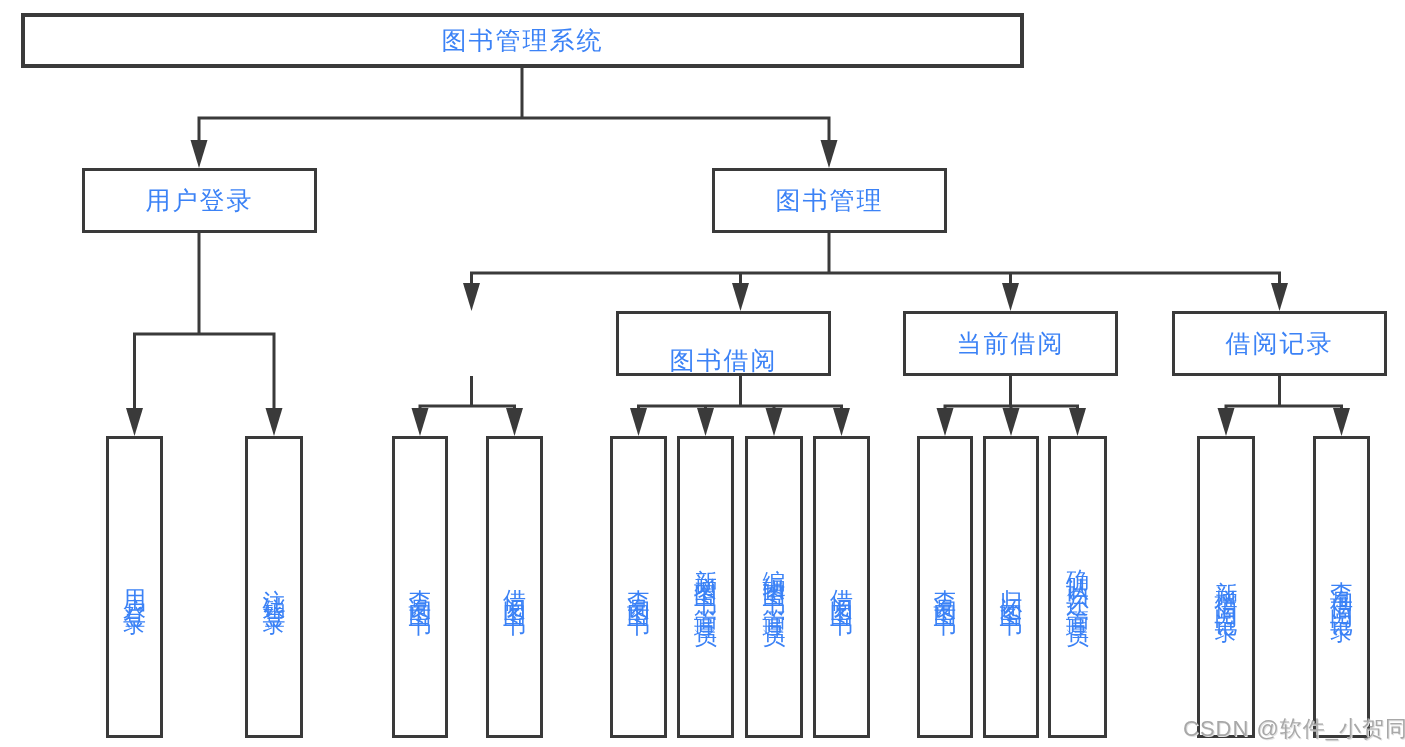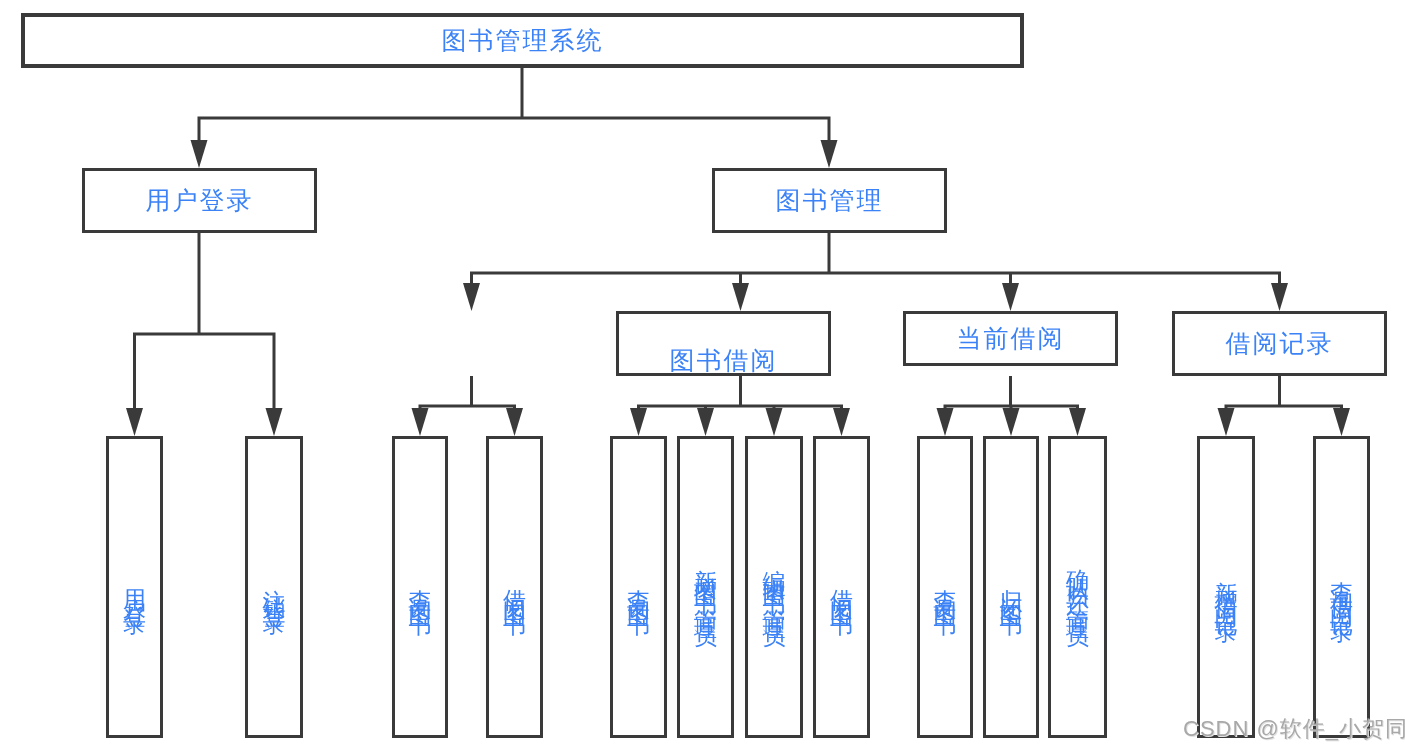--- a/index.html
+++ b/index.html
@@ -104,21 +104,21 @@
   <div class="node" style="left:82px;top:168px;width:235px;height:65px;">
     <span>用户登录</span>
   </div>
   <div class="node" style="left:712px;top:168px;width:235px;height:65px;">
     <span>图书管理</span>
   </div>
 
   <div class="node" style="left:616px;top:311px;width:215px;height:65px;align-items:flex-end;">
     <span>图书借阅</span>
   </div>
-  <div class="node" style="left:903px;top:311px;width:215px;height:55px;">
+  <div class="node" style="left:903px;top:311px;width:215px;height:65px;">
     <span>当前借阅</span>
   </div>
   <div class="node" style="left:1172px;top:311px;width:215px;height:65px;">
     <span>借阅记录</span>
   </div>
 
   <div class="node v" style="left:106px;top:436px;width:57px;height:302px;">
     <span>用户登录</span>
   </div>
   <div class="node v" style="left:245px;top:436px;width:58px;height:302px;">

